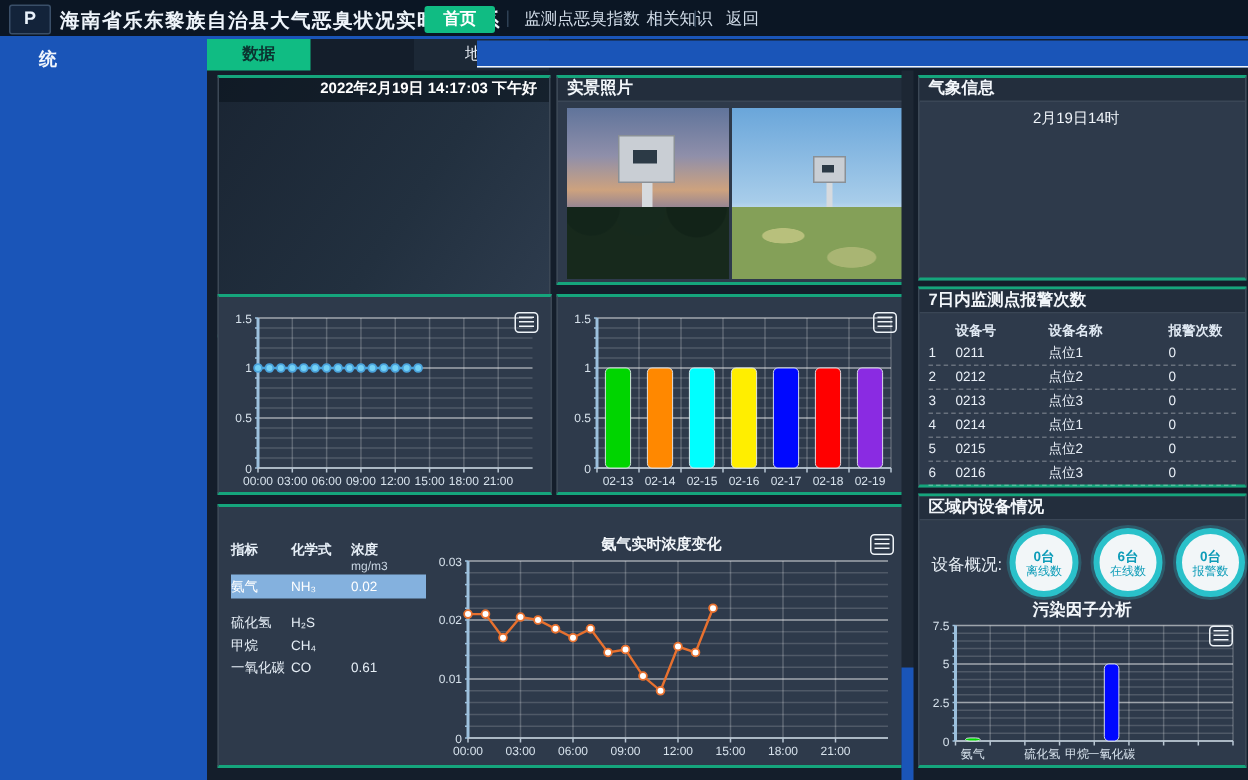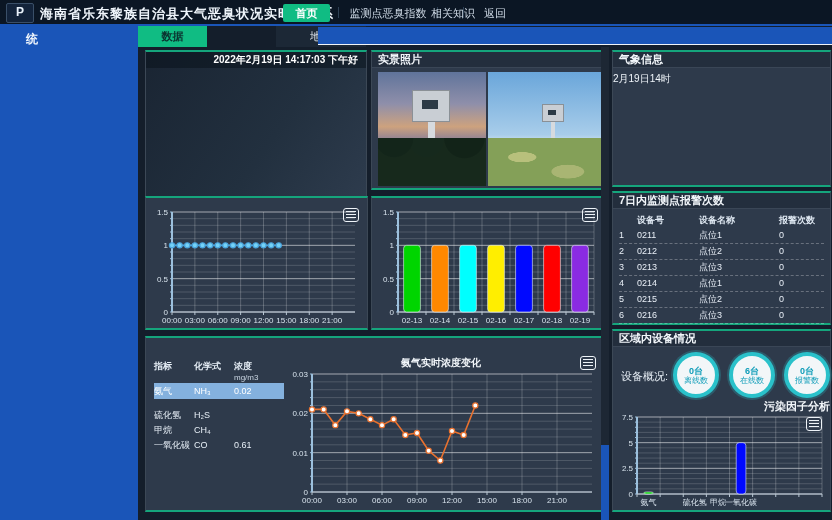--- a/index.html
+++ b/index.html
@@ -48,39 +48,39 @@
   .photo.field{width:114px;background:linear-gradient(180deg,#6aa6da 0%,#a8cdea 55%,#cfe2f0 62%);}
   .photo.field .grass{position:absolute;left:0;bottom:0;width:100%;height:42%;
       background:radial-gradient(ellipse at 30% 40%,#b8c07c 12%,transparent 13%),
                  radial-gradient(ellipse at 70% 70%,#a9b573 14%,transparent 15%),#84a058;}
   .device{position:absolute;}
   .device .box{background:#c9ced4;border:1px solid #8a9096;}
   .device .screen{background:#2c3a46;}
   .device .pole{background:#d6dade;margin:0 auto;}
   .device .base{background:#9aa2a8;}
   
-  .weather-ts{text-align:left;color:#f0f5fa;font-size:10px;padding:4px 8px 0 0;}
+  .weather-ts{text-align:center;color:#f0f5fa;font-size:10px;padding:4px 8px 0 0;}
   
   .atable{padding:4px 6px;}
   .arow{display:grid;grid-template-columns:18px 62px 80px 1fr;color:#e9eff7;font-size:9px;height:15px;line-height:15px;
         border-bottom:1px dashed rgba(255,255,255,.28);}
   .arow.head{color:#dfe8f2;font-weight:bold;border-bottom:none;}
   
   .pt-head,.pt-row{display:grid;grid-template-columns:40px 40px 48px;color:#e6eef6;font-size:9px;}
   .pt-head{font-weight:bold;}
   .pt-row{height:14px;line-height:14px;margin-top:1px;cursor:pointer;}
   .pt-row.hl{background:#84b1de;color:#ffffff;height:16px;line-height:16px;margin-bottom:9px;}
   .chart-title{position:absolute;text-align:center;color:#f2f6fa;font-size:10px;font-weight:bold;width:100%;}
   
   .ov-label{position:absolute;left:8px;top:38px;color:#e6edf4;font-size:11px;}
   .stat-circle{position:absolute;width:38px;height:38px;border:4px solid #2ac1ca;border-radius:50%;background:#f2f6f8;
                display:flex;flex-direction:column;align-items:center;justify-content:center;box-shadow:0 0 0 2px rgba(42,193,202,.25);}
   .stat-circle .v{color:#0d9cb8;font-size:9px;font-weight:bold;line-height:10px;}
   .stat-circle .l{color:#0d9cb8;font-size:8px;line-height:9px;}
-  .factor-title{position:absolute;left:0;top:68px;width:100%;text-align:right;color:#f2f6fa;font-size:11px;font-weight:bold;}
+  .factor-title{position:absolute;left:0;top:68px;width:100%;text-align:center;color:#f2f6fa;font-size:11px;font-weight:bold;}
   
   .scroll-track{position:absolute;left:601px;top:47px;width:8px;height:473px;background:#1d2734;}
   .scroll-thumb{position:absolute;left:0;top:398px;width:8px;height:75px;background:#1a55b8;cursor:grab;}
 </style>
 </head>
 <body>
 
 <div class="navbar">
   <div class="logo">P</div>
   <div class="sys-title">海南省乐东黎族自治县大气恶臭状况实时发布系</div>

